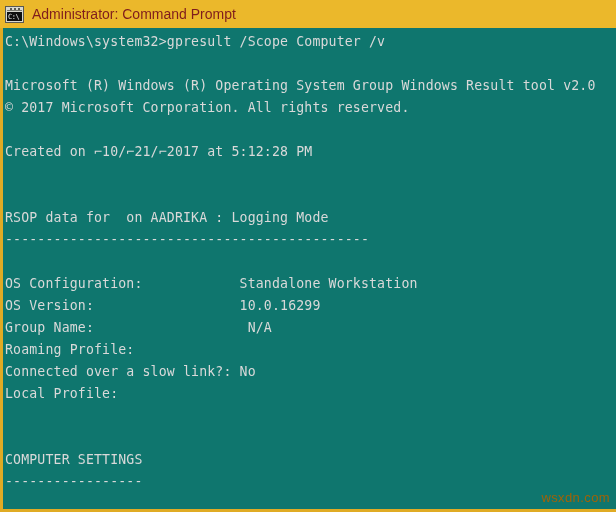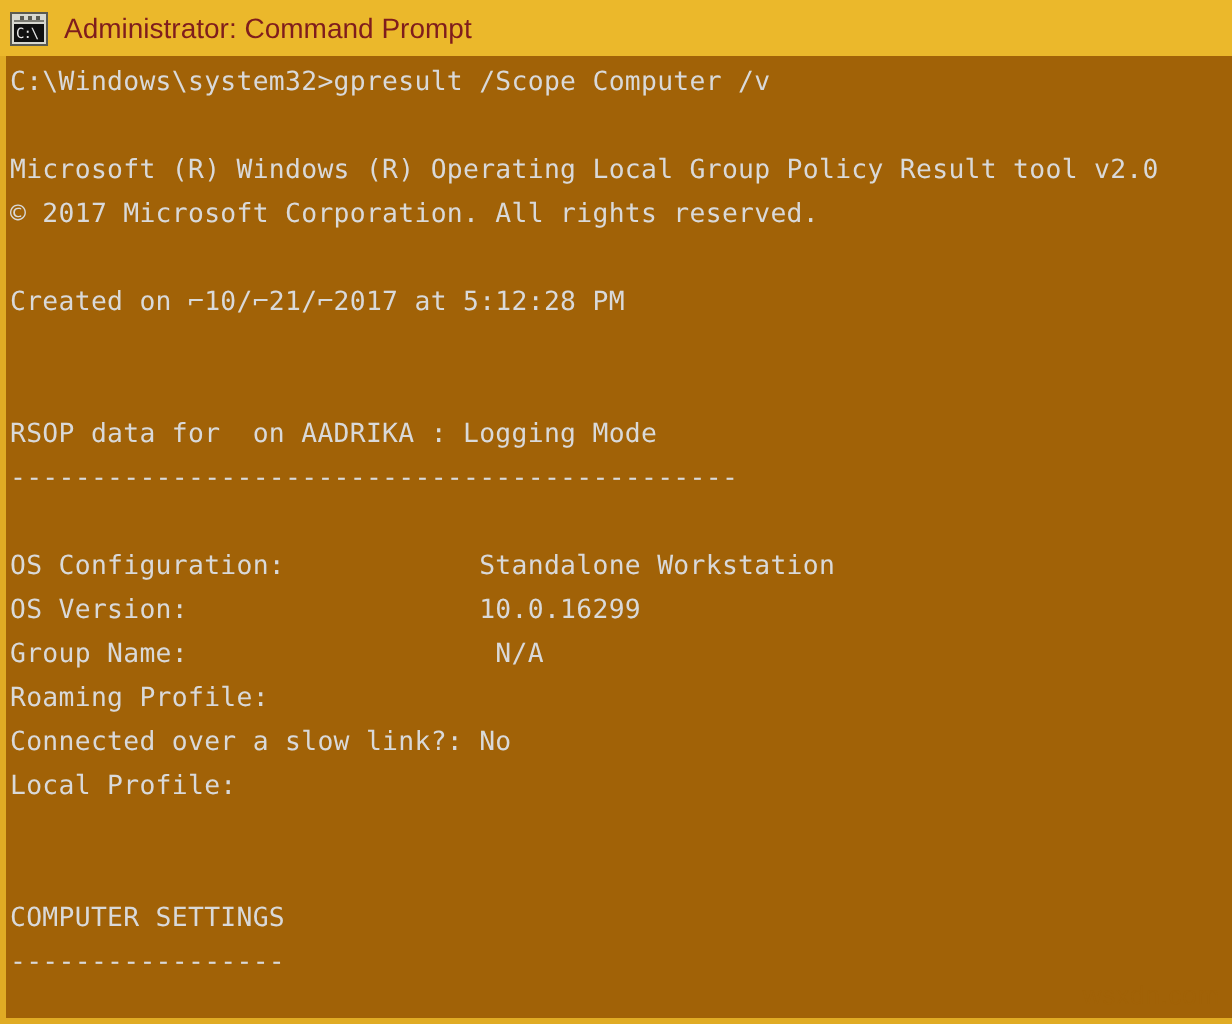--- a/index.html
+++ b/index.html
@@ -59,21 +59,21 @@
     font-family:"Liberation Sans", sans-serif;
     font-size:14px;
     color:#7f1d1d;
     white-space:nowrap;
     line-height:18px;
   }
   
   #console {
     position:absolute; left:0; top:28px;
     width:613px; height:481px;
-    background:#a16207;
+    background:#0f766e;
     padding:3px 0 0 2px;
     overflow:hidden;
   }
   .line {
     font-family:"DejaVu Sans Mono", monospace;
     font-size:13.2px;
     line-height:22px;
     height:22px;
     color:#d9d9d9;
     white-space:pre;
@@ -103,21 +103,21 @@
           <i></i>
         </div>
       <div class="screen">C:\</div>
     </div>
     <div id="title-text">Administrator: Command Prompt</div>
   </div>
 
   <div id="console">
       <div class="line">C:\Windows\system32&gt;gpresult /Scope Computer /v</div>
       <div class="line blank">&nbsp;</div>
-      <div class="line">Microsoft (R) Windows (R) Operating Local Group Policy Result tool v2.0</div>
+      <div class="line">Microsoft (R) Windows (R) Operating System Group Windows Result tool v2.0</div>
       <div class="line">© 2017 Microsoft Corporation. All rights reserved.</div>
       <div class="line blank">&nbsp;</div>
       <div class="line">Created on ⌐10/⌐21/⌐2017 at 5:12:28 PM</div>
       <div class="line blank">&nbsp;</div>
       <div class="line blank">&nbsp;</div>
       <div class="line">RSOP data for  on AADRIKA : Logging Mode</div>
       <div class="line">---------------------------------------------</div>
       <div class="line blank">&nbsp;</div>
       <div class="line">OS Configuration:            Standalone Workstation</div>
       <div class="line">OS Version:                  10.0.16299</div>

